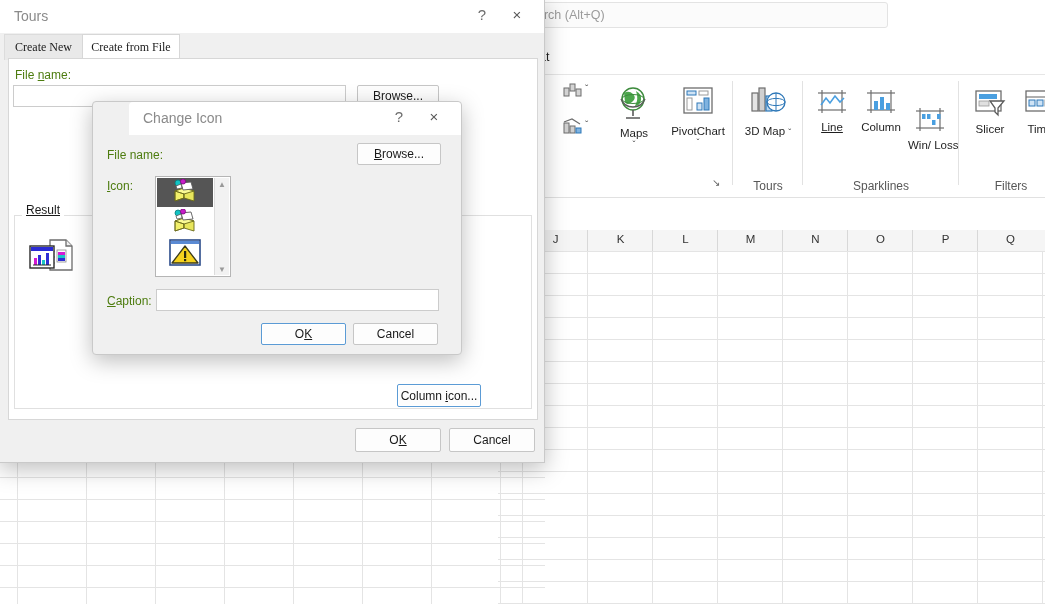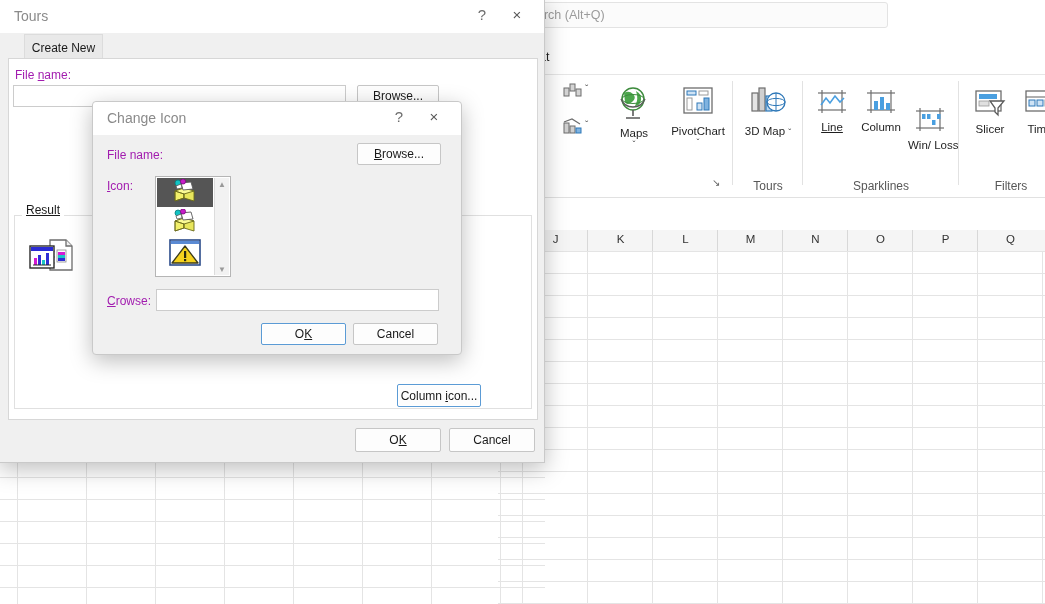--- a/index.html
+++ b/index.html
@@ -93,21 +93,21 @@
   }
   .dlg-q{
     position:absolute;top:6px;font-size:15px;color:#6d6d6d;width:20px;
     text-align:center;cursor:default;
   }
   .dlg-x{
     position:absolute;top:6px;width:22px;text-align:center;
     font-size:15px;color:#5a5a5a;cursor:default;
   }
 
-  .lbl{position:absolute;font-size:12px;color:#a21caf;white-space:nowrap;}
+  .lbl{position:absolute;font-size:12px;color:#4d7c0f;white-space:nowrap;}
   .lbl u{text-decoration:underline;}
 
   .tfield{
     position:absolute;background:#ffffff;border:1px solid #ccc;
     box-sizing:border-box;
   }
   .btn{
     position:absolute;background:#fdfdfd;border:1px solid #c6c6c6;
     box-sizing:border-box;font-size:12px;color:#1a1a1a;
     display:flex;align-items:center;justify-content:center;
@@ -420,22 +420,23 @@
 </div>
 
 <div class="dialog" style="left:-1px;top:-1px;width:544px;height:462px;">
 
   <div class="dlg-title">
     <div class="t">Tours</div>
   </div>
   <div class="dlg-q" style="right:52px;">?</div>
   <div class="dlg-x" style="right:16px;">×</div>
 
-  <div class="tabstrip" style="left:24px;top:34px;width:528px;">
+  <div class="tabstrip" style="left:4px;top:34px;width:528px;font-family:Liberation Serif, serif;">
     <div class="tab inactive" style="left:0;width:77px;">Create New</div>
+    <div class="tab active" style="left:78px;width:96px;">Create from File</div>
   </div>
 
   <div class="tabpage" style="left:8px;top:58px;width:528px;height:360px;"></div>
 
   <div class="lbl" style="left:15px;top:68px;">
     <span>File </span><u>n</u><span>ame:</span>
   </div>
   <input class="tfield" style="left: 13px; top: 85px; width: 333px; height: 22px; padding: 0px 4px; font-size: 12px;" value="">
 
   <div class="btn" style="left:357px;top:85px;width:82px;height:22px;">
@@ -471,21 +472,21 @@
   </div>
 
   <div class="btn" style="left:355px;top:428px;width:86px;height:24px;">
     <span><span>O</span><u>K</u></span>
   </div>
   <div class="btn" style="left:449px;top:428px;width:86px;height:24px;">Cancel</div>
 </div>
 
 <div class="dialog" style="left:92px;top:101px;width:368px;height:252px;border-radius:4px;">
 
-  <div class="dlg-title" style="border-radius:4px 4px 0 0;">
+  <div class="dlg-title" style="border-radius:4px 4px 0 0;margin-left:36px;">
     <div class="t">Change Icon</div>
   </div>
   <div class="dlg-q" style="right:52px;">?</div>
   <div class="dlg-x" style="right:16px;">×</div>
 
   <div class="lbl" style="left:14px;top:46px;">File name:</div>
 
   <div class="btn" style="left:264px;top:41px;width:84px;height:22px;">
     <span><u>B</u><span>rowse...</span></span>
   </div>
@@ -538,21 +539,21 @@
       </span>
     </div>
 
     <div class="scrollbar">
       <div class="sb-arrow" style="top:0;">▲</div>
       <div class="sb-arrow" style="bottom:0;">▼</div>
     </div>
   </div>
 
   <div class="lbl" style="left:14px;top:192px;">
-    <u>C</u><span>rowse:</span>
+    <u>C</u><span>aption:</span>
   </div>
   <input class="tfield" style="left: 63px; top: 187px; width: 283px; height: 22px; padding: 0px 4px; font-size: 12px;" value="">
 
   <div class="btn focus" style="left:168px;top:221px;width:85px;height:22px;">
     <span><span>O</span><u>K</u></span>
   </div>
   <div class="btn" style="left:260px;top:221px;width:85px;height:22px;">Cancel</div>
 </div>
 
 </body></html>

